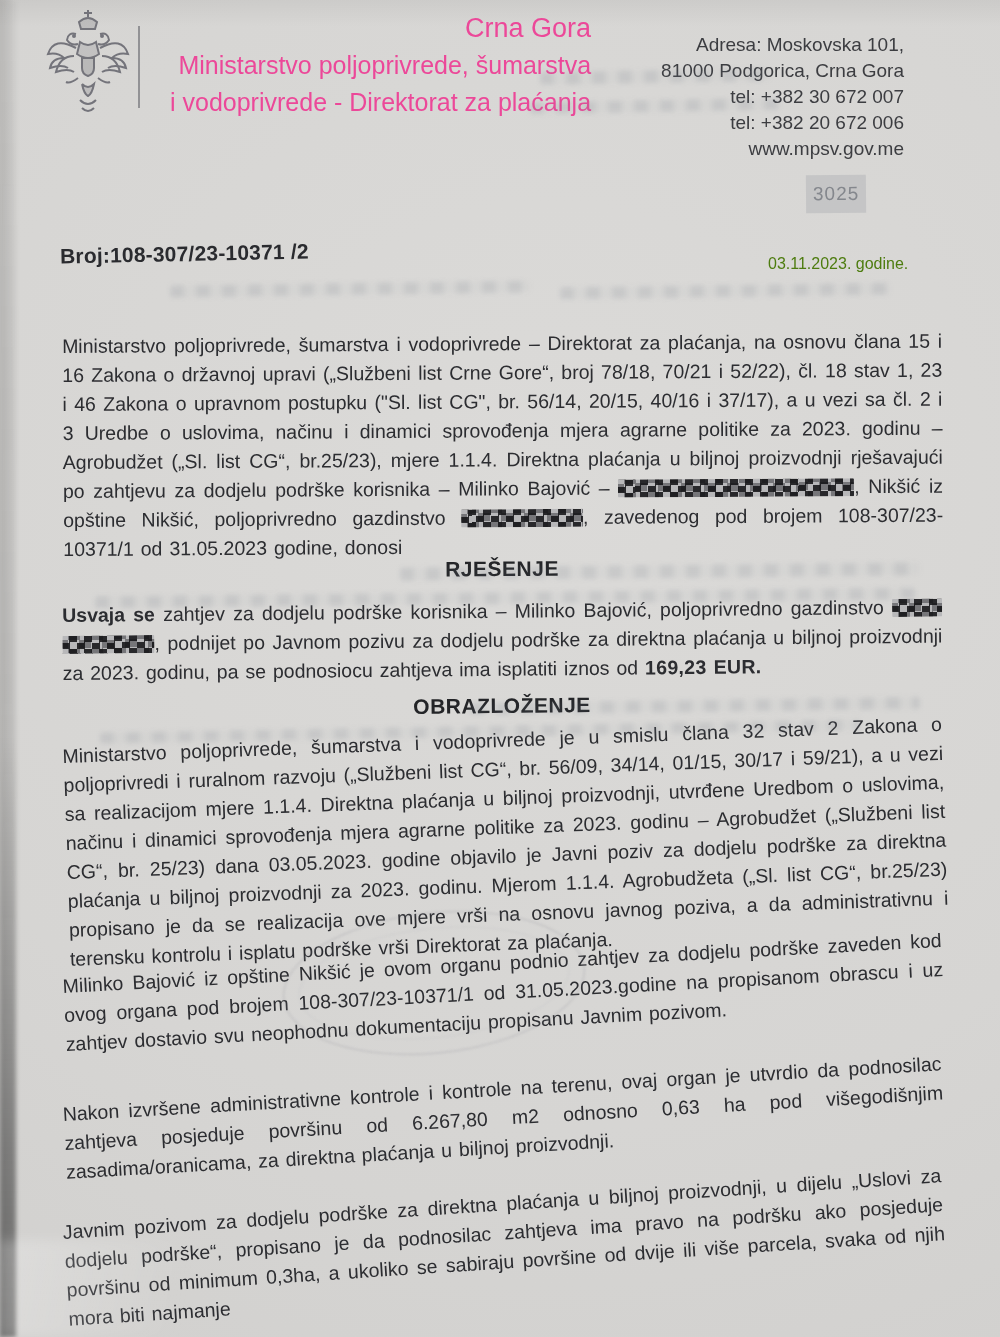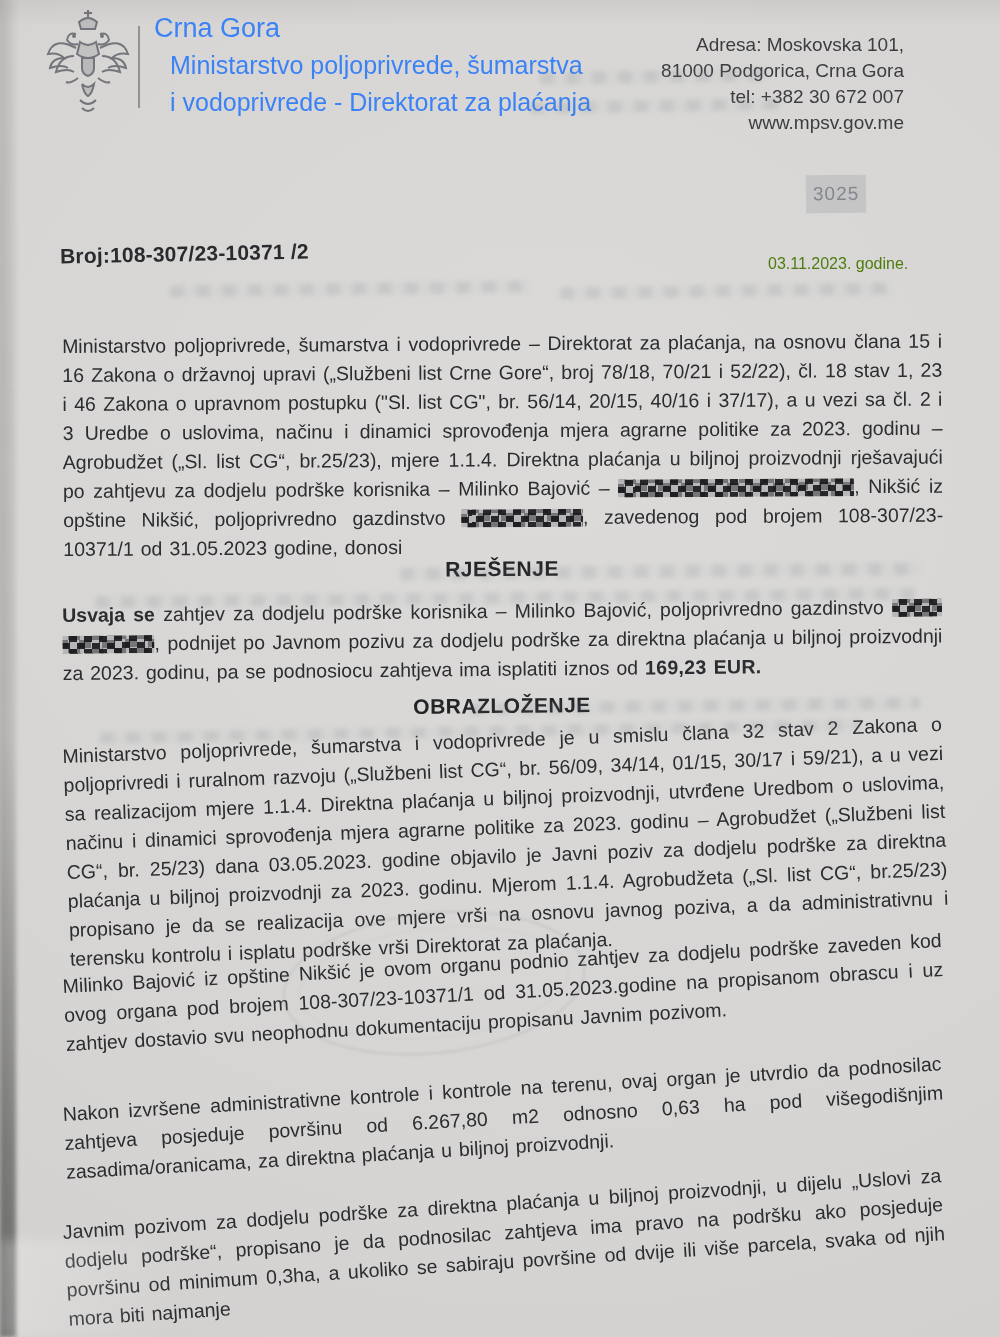--- a/index.html
+++ b/index.html
@@ -19,21 +19,21 @@
     background:linear-gradient(180deg, rgba(40,40,40,.05) 0%, rgba(40,40,40,.12) 55%, rgba(30,30,30,.45) 86%, rgba(30,30,30,.55) 100%);
     filter:blur(2px);
   }
   .fold-light{position:absolute;left:0;top:1240px;width:260px;height:97px;pointer-events:none;
     background:linear-gradient(100deg, rgba(255,255,255,.25), rgba(255,255,255,0) 70%);
     filter:blur(6px);
   }
   
   .emblem{position:absolute;left:36px;top:6px;width:104px;height:118px;opacity:.82;}
   .org-divider{position:absolute;left:138px;top:26px;width:2px;height:82px;background:#7b7b80;opacity:.75;}
-  .org-block{position:absolute;left:154px;top:10px;line-height:37px;color:#3b82f6;}
+  .org-block{position:absolute;left:154px;top:10px;line-height:37px;color:#ec4899;text-align:right;}
   .org-line1{font-size:27px;}
   .org-line2,.org-line3{font-size:25px;margin-left:16px;}
   .addr-block{position:absolute;right:96px;top:32px;text-align:right;font-size:19px;line-height:26px;color:#3c3d41;}
   .stamp-num{position:absolute;left:806px;top:175px;font-size:19px;letter-spacing:1px;color:#84878d;
     background:rgba(165,168,173,.38);padding:8px 7px;transform:rotate(-.5deg);}
   
   .ref-no{position:absolute;left:60px;top:242px;font-size:21px;font-weight:bold;letter-spacing:.2px;transform:rotate(-1.2deg);color:#2a2b2f;}
   .ref-date{position:absolute;left:768px;top:255px;font-size:16px;color:#4d7c0f;text-align:center;}
   
   .para{position:absolute;left:62px;width:880px;font-size:19.5px;line-height:29px;text-align:justify;color:#2c2d31;word-spacing:1.5px;}
@@ -107,20 +107,21 @@
 <div class="org-divider"></div>
 <div class="org-block">
   <div class="org-line1">Crna Gora</div>
   <div class="org-line2">Ministarstvo poljoprivrede, šumarstva</div>
   <div class="org-line3">i vodoprivrede - Direktorat za plaćanja</div>
 </div>
 <div class="addr-block">
   <div>Adresa: Moskovska 101,</div>
   <div>81000 Podgorica, Crna Gora</div>
   <div>tel: +382 30 672 007</div>
+  <div>tel: +382 20 672 006</div>
   <div>www.mpsv.gov.me</div>
 </div>
 <div class="stamp-num">3025</div>
 
 <div class="ref-no">Broj:108-307/23-10371 /2</div>
 <div class="ref-date">03.11.2023. godine.</div>
 
 <div class="para p1">
   <span>Ministarstvo poljoprivrede, šumarstva i vodoprivrede – Direktorat za plaćanja, na osnovu člana 15 i 16 Zakona o državnoj upravi („Službeni list Crne Gore“, broj 78/18, 70/21 i 52/22), čl. 18 stav 1, 23 i 46 Zakona o upravnom postupku ("Sl. list CG", br. 56/14, 20/15, 40/16 i 37/17), a u vezi sa čl. 2 i 3 Uredbe o uslovima, načinu i dinamici sprovođenja mjera agrarne politike za 2023. godinu – Agrobudžet („Sl. list CG“, br.25/23), mjere 1.1.4. Direktna plaćanja u biljnoj proizvodnji rješavajući po zahtjevu za dodjelu podrške korisnika – Milinko Bajović – </span><span class="redact r-w1"></span><span>, Nikšić iz opštine Nikšić, poljoprivredno gazdinstvo </span><span class="redact r-w2"></span><span>, zavedenog pod brojem 108-307/23-10371/1 od 31.05.2023 godine, donosi</span>
 </div>

